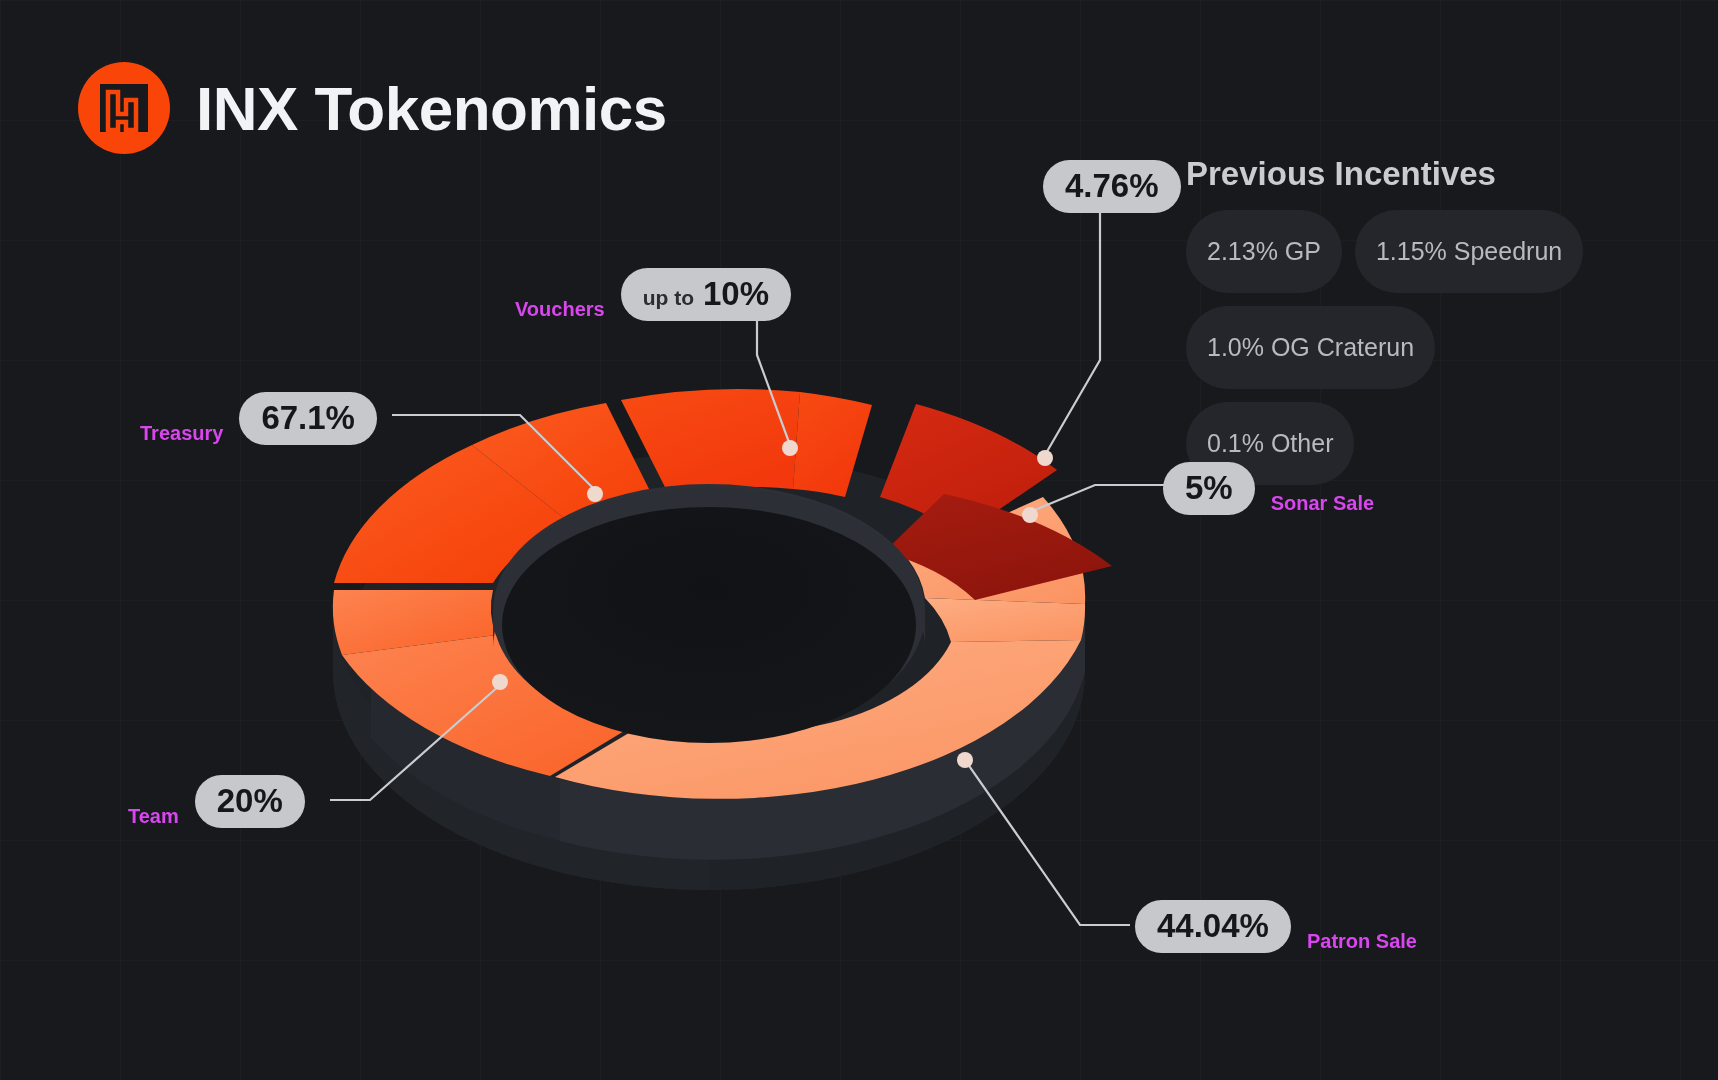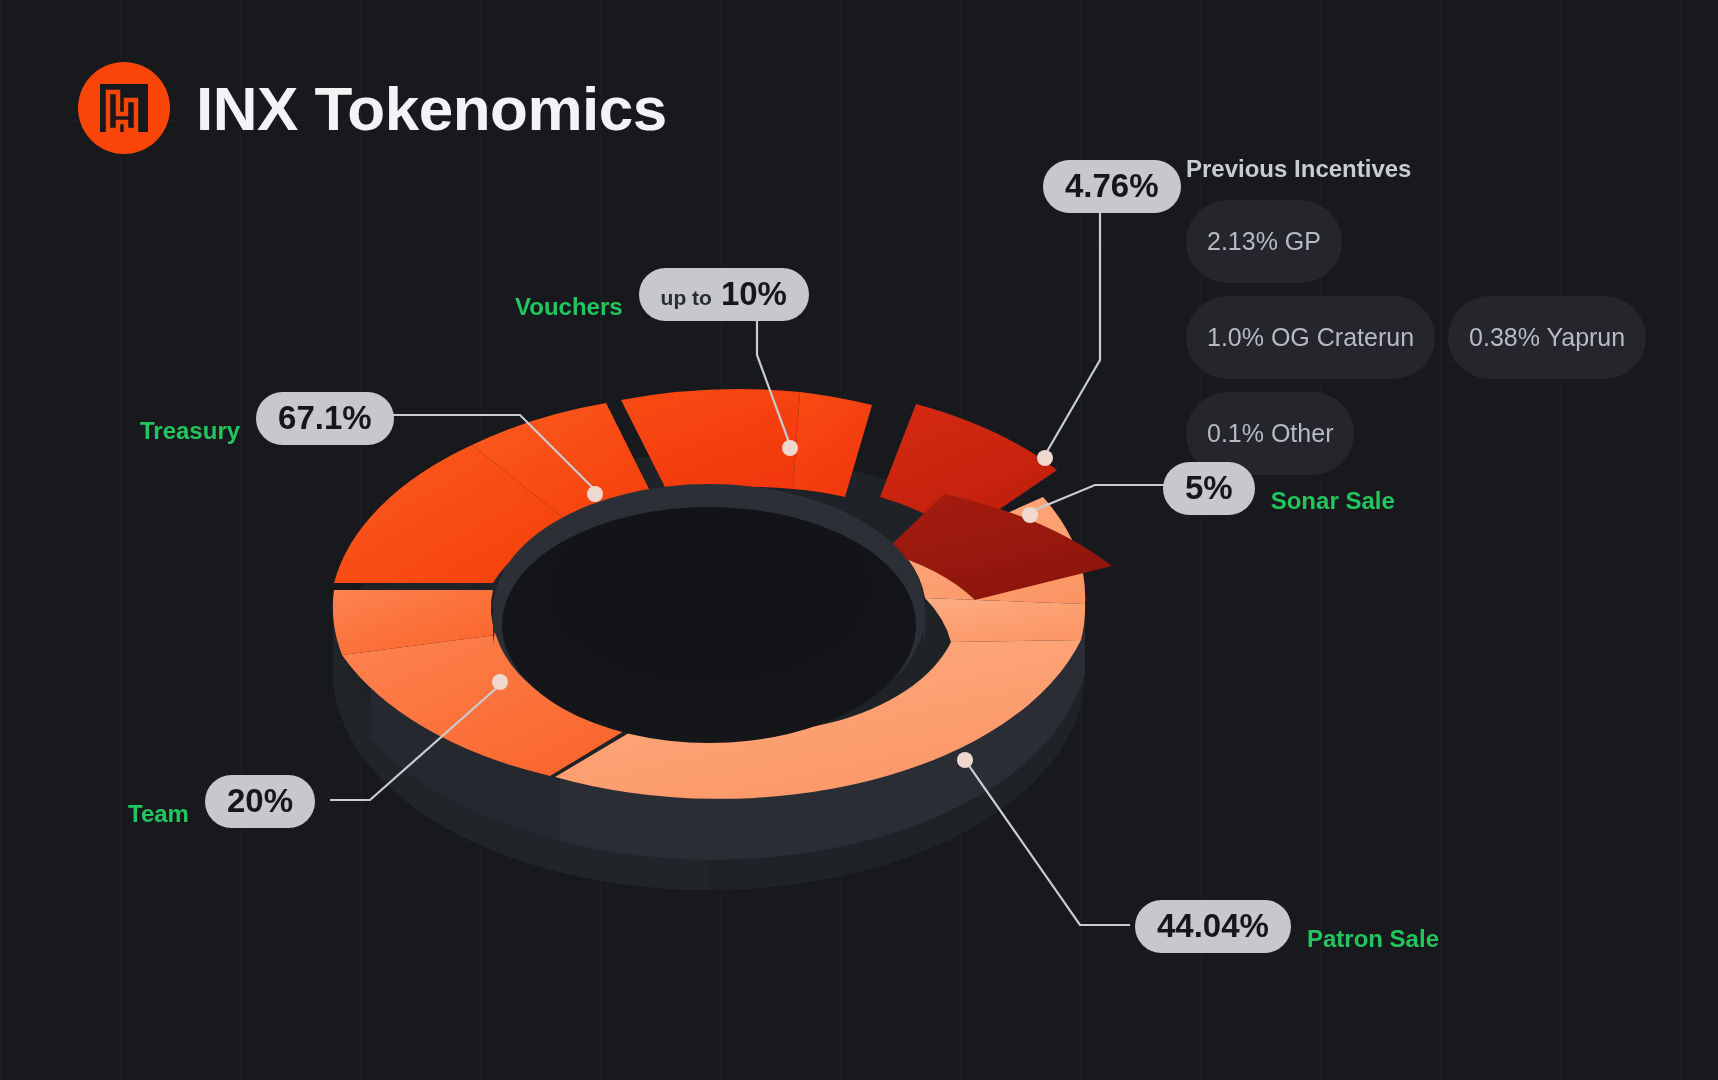--- a/index.html
+++ b/index.html
@@ -44,42 +44,42 @@
     position: absolute; left: 0; top: 0; width: 1718px; height: 1080px;
   }
 
   
   .callout {
     position: absolute;
     display: flex; align-items: flex-end; gap: 16px;
     white-space: nowrap;
   }
   .callout-name {
-    font-size: 24px; font-weight: 700; color: #22c55e;
+    font-size: 20px; font-weight: 700; color: #d946ef;
   }
   .pct-pill {
     background: #c6c8cc; color: #15171a;
     border-radius: 999px;
     padding: 9px 22px;
     font-size: 33px; font-weight: 700;
     display: flex; align-items: baseline; gap: 9px;
     line-height: 1.05;
   }
   .pct-pill .prefix {
     font-size: 21px; font-weight: 700; color: #2a2d32;
   }
 
   
   #prev-inc-block {
     position: absolute; left: 1186px; top: 155px;
     display: flex; flex-direction: column; gap: 13px;
     align-items: flex-start;
   }
   #prev-inc-title {
-    font-size: 24px; font-weight: 700; color: #c9ccd1;
+    font-size: 33px; font-weight: 700; color: #c9ccd1;
     margin-bottom: 4px;
   }
   .sub-row { display: flex; gap: 13px; }
   .sub-tag {
     background: #24262b;
     color: #b7bac0;
     border-radius: 999px;
     padding: 27px 21px;
     font-size: 25px;
     white-space: nowrap;
@@ -234,24 +234,24 @@
   <div class="callout" style="left:1043px; top:160px;">
     <span class="pct-pill">
       <span>4.76%</span>
     </span>
   </div>
 
   <div id="prev-inc-block">
     <div id="prev-inc-title">Previous Incentives</div>
     <div class="sub-row">
       <span class="sub-tag">2.13% GP</span>
+      <span class="sub-tag">1.15% Speedrun</span>
     </div>
     <div class="sub-row">
       <span class="sub-tag">1.0% OG Craterun</span>
-      <span class="sub-tag">0.38% Yaprun</span>
     </div>
     <div class="sub-row">
       <span class="sub-tag">0.1% Other</span>
     </div>
   </div>
 
   <div class="callout" style="left:1163px; top:462px;">
     <span class="pct-pill">
       <span>5%</span>
     </span>

